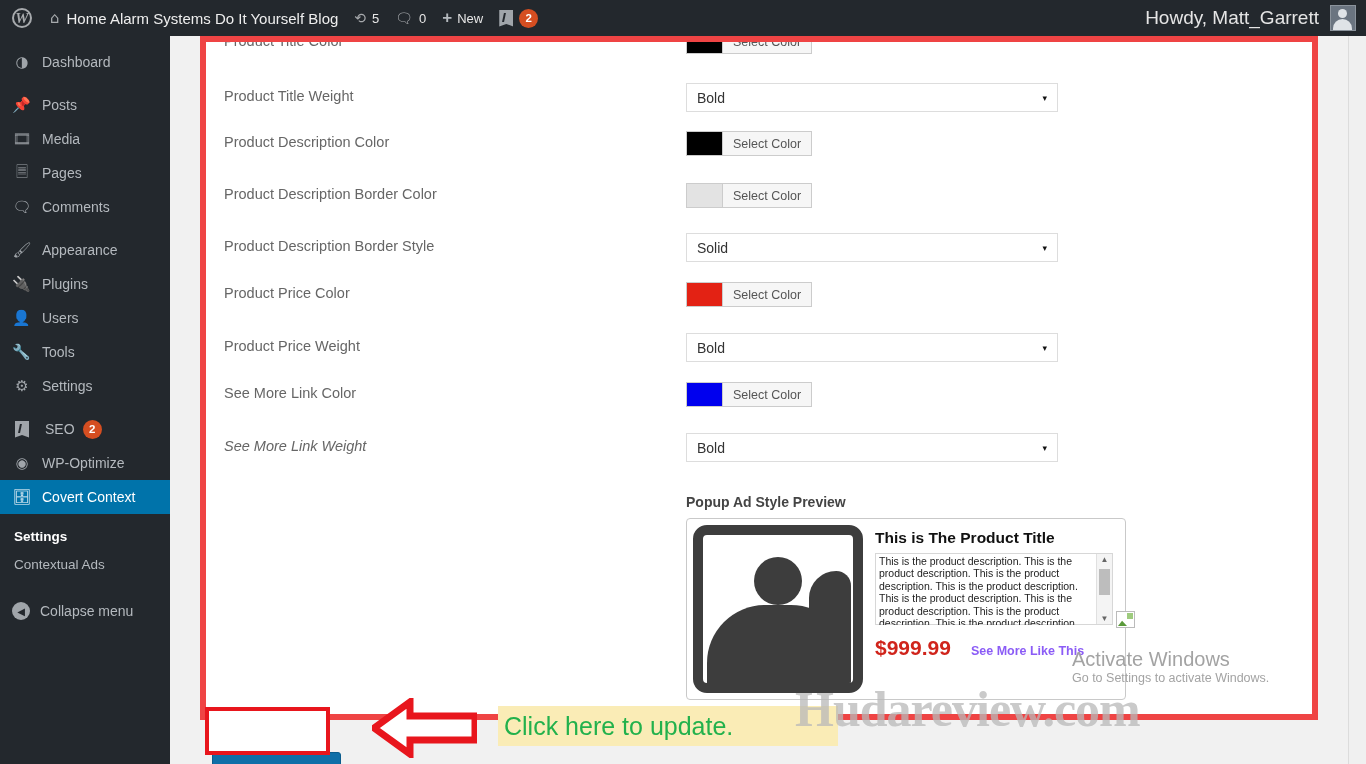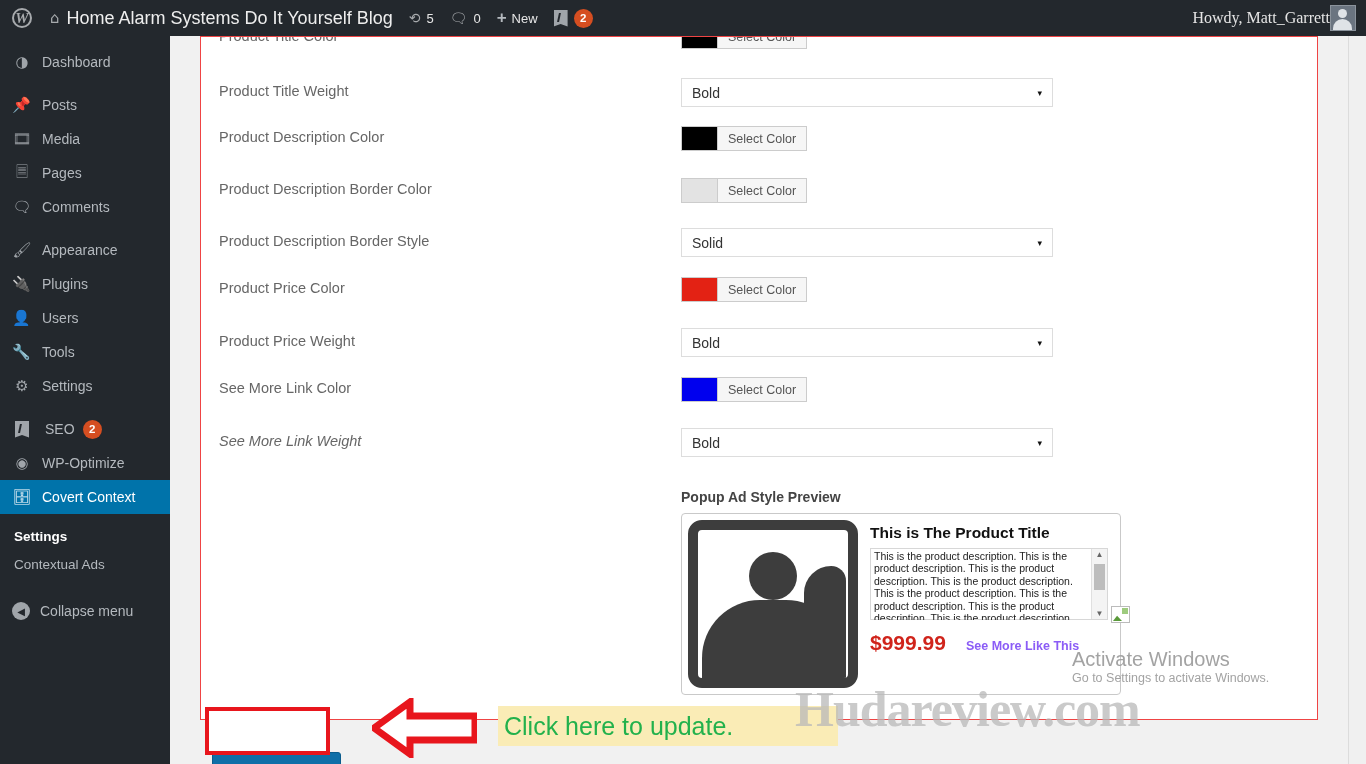--- a/index.html
+++ b/index.html
@@ -13,34 +13,34 @@
     position:absolute;left:0;top:0;width:1366px;height:36px;
     background:#23282d;color:#eee;display:flex;align-items:center;z-index:60;
   }
   .ab-item{display:flex;align-items:center;height:36px;padding:0 8px;color:#eee;font-size:13px;white-space:nowrap;}
   .ab-item.logo{padding:0 10px 0 12px;}
   .wp-logo{width:20px;height:20px;border-radius:50%;border:2px solid #a7aaad;color:#a7aaad;
     font-family:"Liberation Serif",serif;font-size:15px;font-weight:bold;font-style:italic;
     display:flex;align-items:center;justify-content:center;line-height:1;box-sizing:border-box;}
   .ico{color:#a7aaad;display:inline-block;}
   .home-ico{font-size:15px;margin-right:7px;}
-  .site-name{font-size:18px;color:#eee;}
+  .site-name{font-size:15px;color:#eee;}
   .upd-ico{font-size:14px;margin-right:6px;}
   .cmt-ico{font-size:14px;margin-right:6px;}
   .plus-ico{font-size:17px;margin-right:5px;color:#b4b9be;font-weight:bold;}
   .count{color:#e7e7e7;font-size:13px;}
   .seo-ico{width:14px;height:17px;margin-right:6px;background:#a0a5aa;
      clip-path:polygon(0 0,100% 0,100% 100%,50% 85%,0 100%);position:relative;}
   .seo-ico:after{content:"";position:absolute;left:4px;top:3px;width:2px;height:9px;background:#23282d;
      transform:skewX(-12deg);}
   .badge{display:inline-flex;align-items:center;justify-content:center;
     min-width:19px;height:19px;border-radius:10px;background:#d54e21;color:#fff;
     font-size:11.5px;font-weight:bold;padding:0 5px;box-sizing:border-box;}
   .ab-right{margin-left:auto;display:flex;align-items:center;padding-right:10px;}
-  .howdy{font-size:16px;color:#e5e5e5;margin-right:0;font-family:Liberation Serif, serif;}
+  .howdy{font-size:19px;color:#e5e5e5;margin-right:11px;}
   .avatar{width:24px;height:24px;background:#6a7480;border:1px solid #8b939c;position:relative;overflow:hidden;}
   .avatar:before{content:"";position:absolute;left:7px;top:3px;width:9px;height:9px;border-radius:50%;background:#dfe3e7;}
   .avatar:after{content:"";position:absolute;left:2px;top:13px;width:19px;height:13px;border-radius:10px 10px 0 0;background:#dfe3e7;}
 
   
   #sidebar{
     position:absolute;left:0;top:36px;width:170px;height:728px;background:#23282d;z-index:50;
   }
   .menu-row{display:flex;align-items:center;height:34px;padding-left:12px;color:#b4b9be;font-size:14px;cursor:pointer;position:relative;}
   .menu-row .lbl{margin-left:10px;white-space:nowrap;}
@@ -59,21 +59,21 @@
      display:flex;align-items:center;justify-content:center;font-size:10px;}
 
   
   .gl{font-family:"DejaVu Sans",sans-serif;}
 
   
   #content{
     position:absolute;left:170px;top:36px;width:1196px;height:728px;background:#f1f1f1;overflow:hidden;
   }
   #panel{
-    position:absolute;left:30px;top:0px;width:1118px;background:#fff;border:1px solid #ef4444;
+    position:absolute;left:30px;top:0px;width:1118px;background:#fff;border:6px solid #ef4444;
     height:684px;box-sizing:border-box;
   }
   .row{display:flex;align-items:flex-start;position:relative;}
   .label{
     width:480px;color:#666;font-size:14.5px;padding-left:18px;box-sizing:border-box;
   }
   .field{flex:1;}
 
   .colorbtn{display:inline-flex;align-items:stretch;border:1px solid #ccc;background:#f7f7f7;
     height:25px;box-sizing:border-box;cursor:pointer;}

